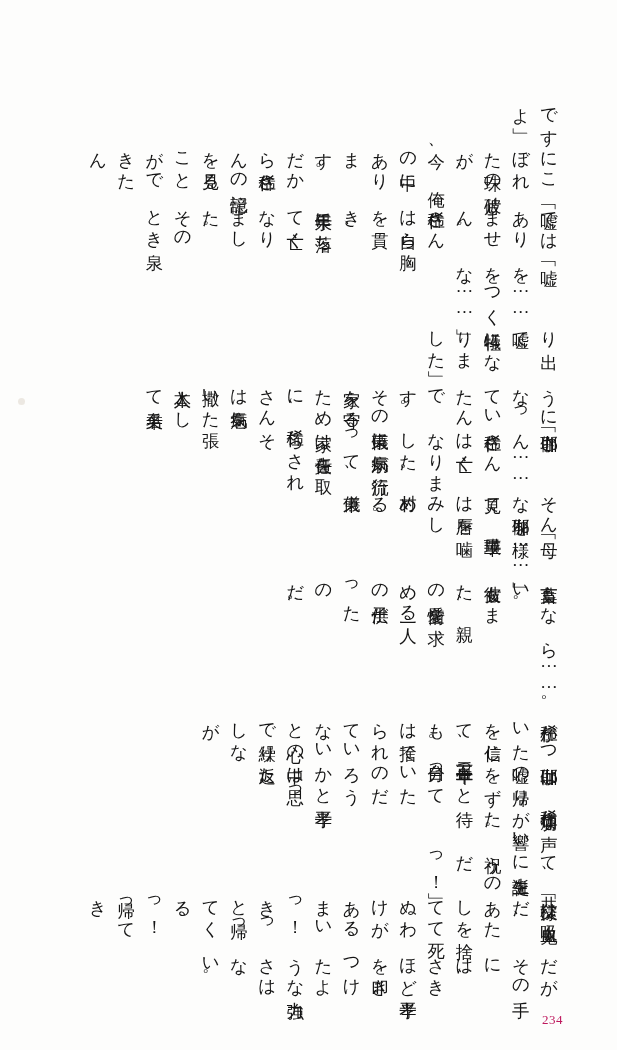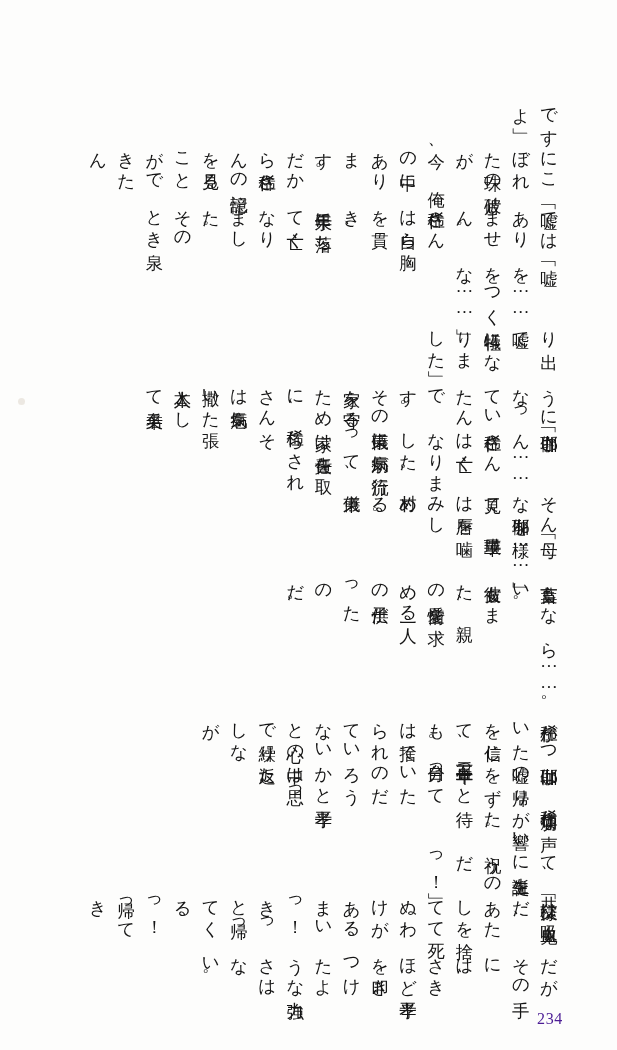--- a/index.html
+++ b/index.html
@@ -45,23 +45,23 @@
     height: 880px;
     margin-left: 13.1px;
     white-space: pre-wrap;
     color: #151515;
     font-family: "Liberation Serif", serif;
   }
   .page-number {
     position: absolute;
     right: 54px;
     bottom: 22px;
-    font-size: 16px;
+    font-size: 13px;
     letter-spacing: 0.04em;
-    color: #4c1d95;
+    color: #be185d;
     font-family: "Liberation Serif", serif;
   }
   .smudge {
     position: absolute;
     left: 18px;
     top: 398px;
     width: 7px;
     height: 7px;
     border-radius: 50%;
     background: #e9e4dd;

